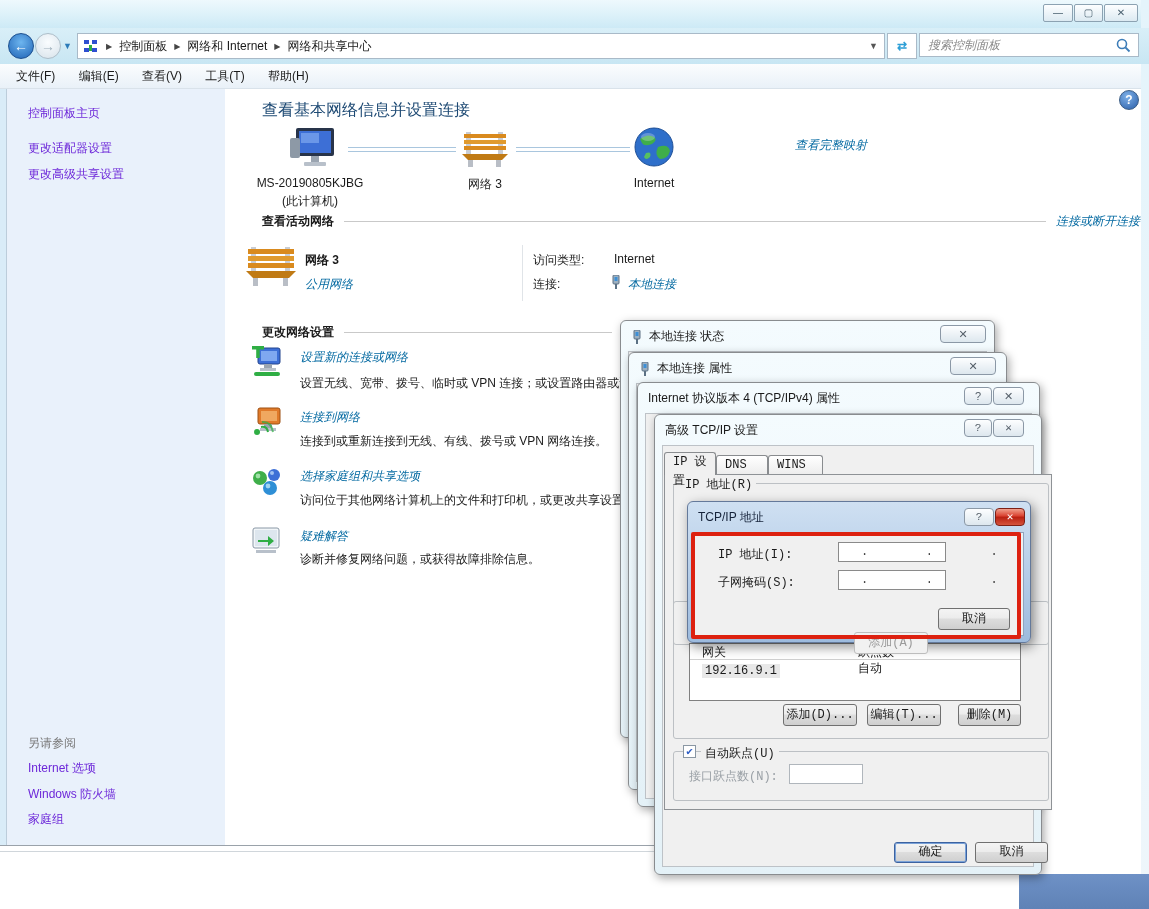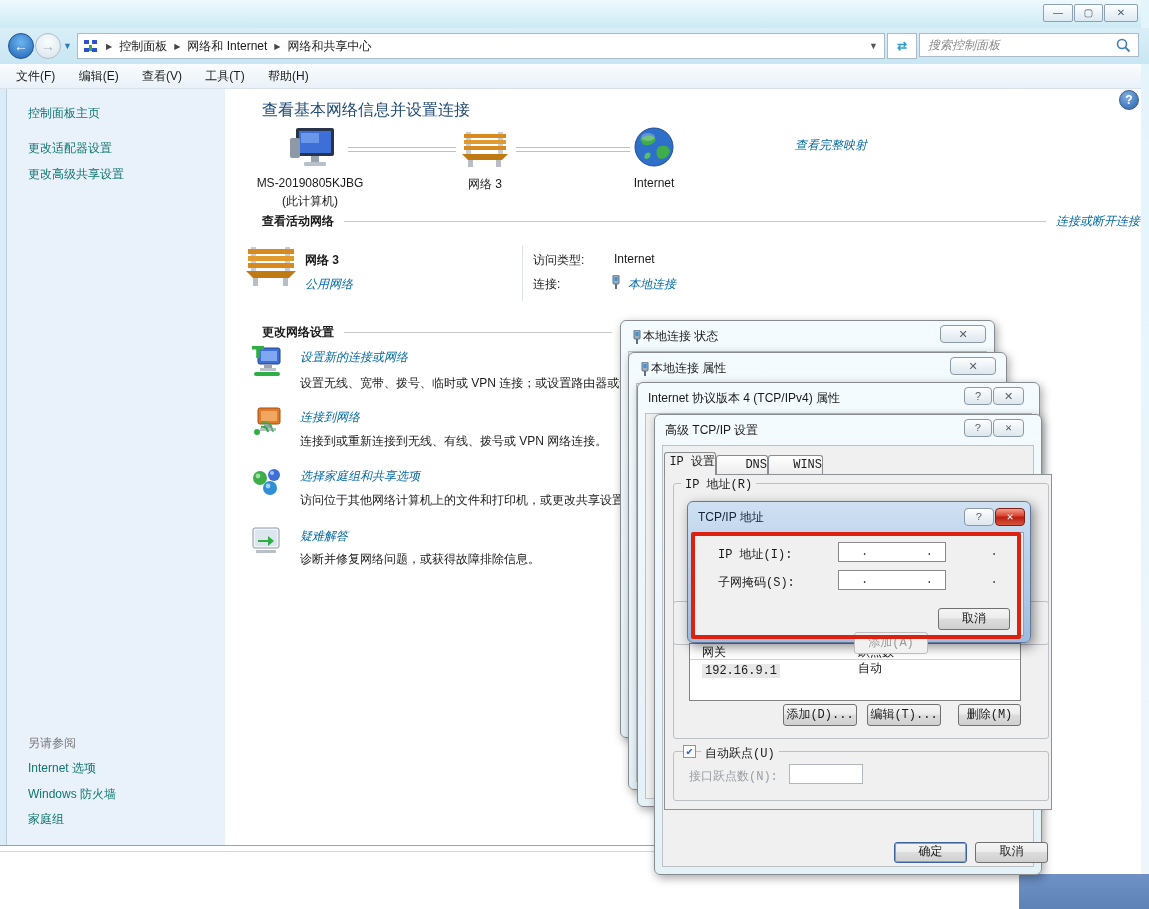--- a/index.html
+++ b/index.html
@@ -1,21 +1,21 @@
 <!DOCTYPE html>
 <html><head>
 <meta charset="utf-8">
 <style>
   * { margin:0; padding:0; box-sizing:border-box; }
   html,body { width:1149px; height:909px; }
   body { font-family:"Liberation Sans", sans-serif; font-size:12px; color:#1a1a1a; position:relative; overflow:hidden; background:#6e91c6; }
   .abs { position:absolute; }
   .nowrap { white-space:nowrap; overflow:hidden; }
   .lnk { color:#0369a1; cursor:pointer; text-decoration:none;font-style:italic; }
-  .navlnk { color:#0f766e; }
+  .navlnk { color:#6d28d9; }
   .bold { font-weight:bold; }
   .center { text-align:center; }
   .mono { font-family:"Liberation Mono", monospace; }
 
   
   #win { left:0; top:0; width:1149px; height:909px; background:#fff; }
   #frame-top { left:0; top:0; width:1149px; height:28px; background:linear-gradient(#eef9fd,#cdeaf6); }
   #addr-row { left:0; top:28px; width:1149px; height:36px; background:linear-gradient(#d9eff8,#c8e6f3); }
   #right-strip { left:1141px; top:0; width:8px; height:909px; background:linear-gradient(#e4f4fb,#eef6fb); }
   #menu-row { left:0; top:64px; width:1141px; height:25px; background:linear-gradient(#fbfdfe,#e9f1f8); border-bottom:1px solid #d9e2ea; }
@@ -49,29 +49,29 @@
   
   #page-title { left:262px; top:100px; font-size:16px; color:#1e4a74; }
   .map-line { height:5px; border-top:1px solid #a9c6de; border-bottom:1px solid #a9c6de; }
   .sec-head-row { display:flex; align-items:center; }
   .sec-rule { flex:1; height:1px; background:#c9c9c9; margin:0 10px; }
 
   .task-desc { color:#1a1a1a; }
 
   
   .dlg { position:absolute; background:linear-gradient(#f4fbfe,#e4f1f7); border:1px solid #898c8f; border-radius:6px; box-shadow:2px 3px 10px rgba(0,0,0,.35); }
-  .dlg-title { position:absolute; left:10px; top:7px; display:flex; align-items:center; color:#1a1a1a; }
+  .dlg-title { position:absolute; left:10px; top:7px; display:flex; align-items:center; gap:6px; color:#1a1a1a; }
   .dlg-client { position:absolute; left:7px; right:7px; top:30px; bottom:7px; background:#f0f0f0; border:1px solid #bdc2c7; }
   .xbtn { position:absolute; height:18px; border:1px solid #8b98a6; border-radius:4px; background:linear-gradient(#fdfeff,#dde7ee); text-align:center; line-height:16px; color:#56606a; font-size:11px; }
   .btn { position:absolute; background:linear-gradient(#f4f4f4,#ececec 45%,#dddddd 50%,#cfcfcf); border:1px solid #707070; border-radius:3px; text-align:center; font-size:12px; }
   .btn.disabled { color:#9a9a9a; border-color:#bdbdbd; background:#f1f1f1;margin-top:24px; }
   .btn.default { border:1px solid #3c62a0; box-shadow:0 0 0 1px #7aa2d8 inset; }
   .groupbox { position:absolute; border:1px solid #bcc0c4; border-radius:3px; }
   .grouplabel { position:absolute; background:#f0f0f0; padding:0 4px; }
-  .tab { position:absolute; top:40px; height:20px; background:linear-gradient(#ffffff,#ececec); border:1px solid #898c8f; border-bottom:none; border-radius:3px 3px 0 0; text-align:right; line-height:19px; }
+  .tab { position:absolute; top:40px; height:20px; background:linear-gradient(#ffffff,#ececec); border:1px solid #898c8f; border-bottom:none; border-radius:3px 3px 0 0; text-align:left; line-height:19px;padding-left:8px; }
   .tab.active { top:37px; height:23px; background:#f0f0f0; z-index:3; }
   .fieldbox { position:absolute; background:#fff; border:1px solid #8a8a8a; }
   .dots { color:#444; line-height:18px; padding-left:22px; letter-spacing:0; }
 
   
   #dlg-addr { position:absolute; background:linear-gradient(#cfe0f2,#9dbbde); border:1px solid #64799a; border-radius:6px; box-shadow:3px 4px 12px rgba(0,0,0,.45); z-index:20; }
   #dlg-addr .dlg-client { top:30px; border-color:#8fa3bd; }
   #addr-close { background:linear-gradient(#f0a08c,#d93f2e 45%,#b81f10 50%,#d5543c); border-color:#7e2015; color:#fff; font-weight:bold; }
   #redbox { position:absolute; border:4px solid #dd2110; z-index:30; border-radius:2px; }
 

